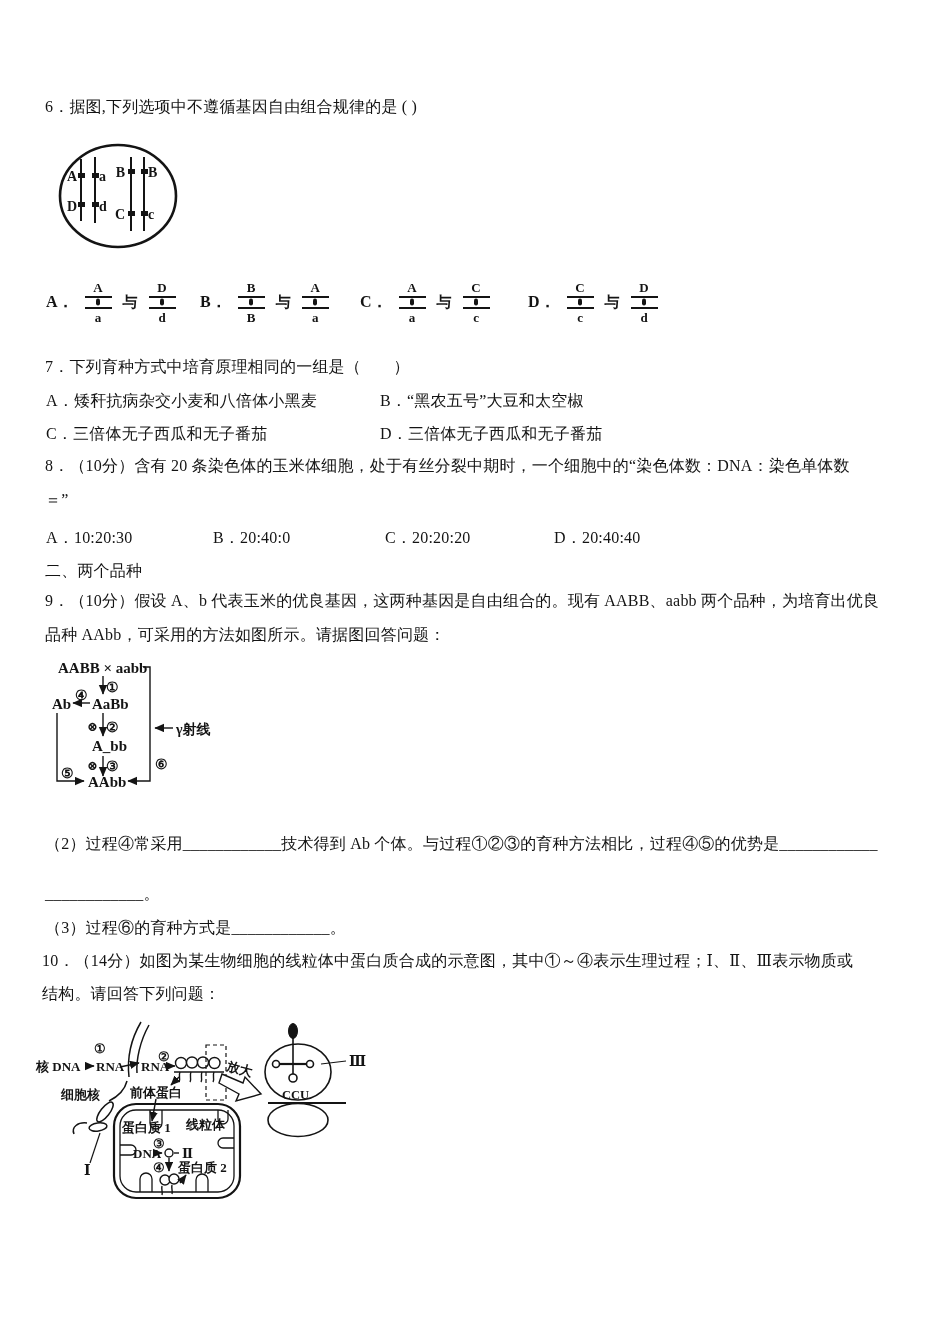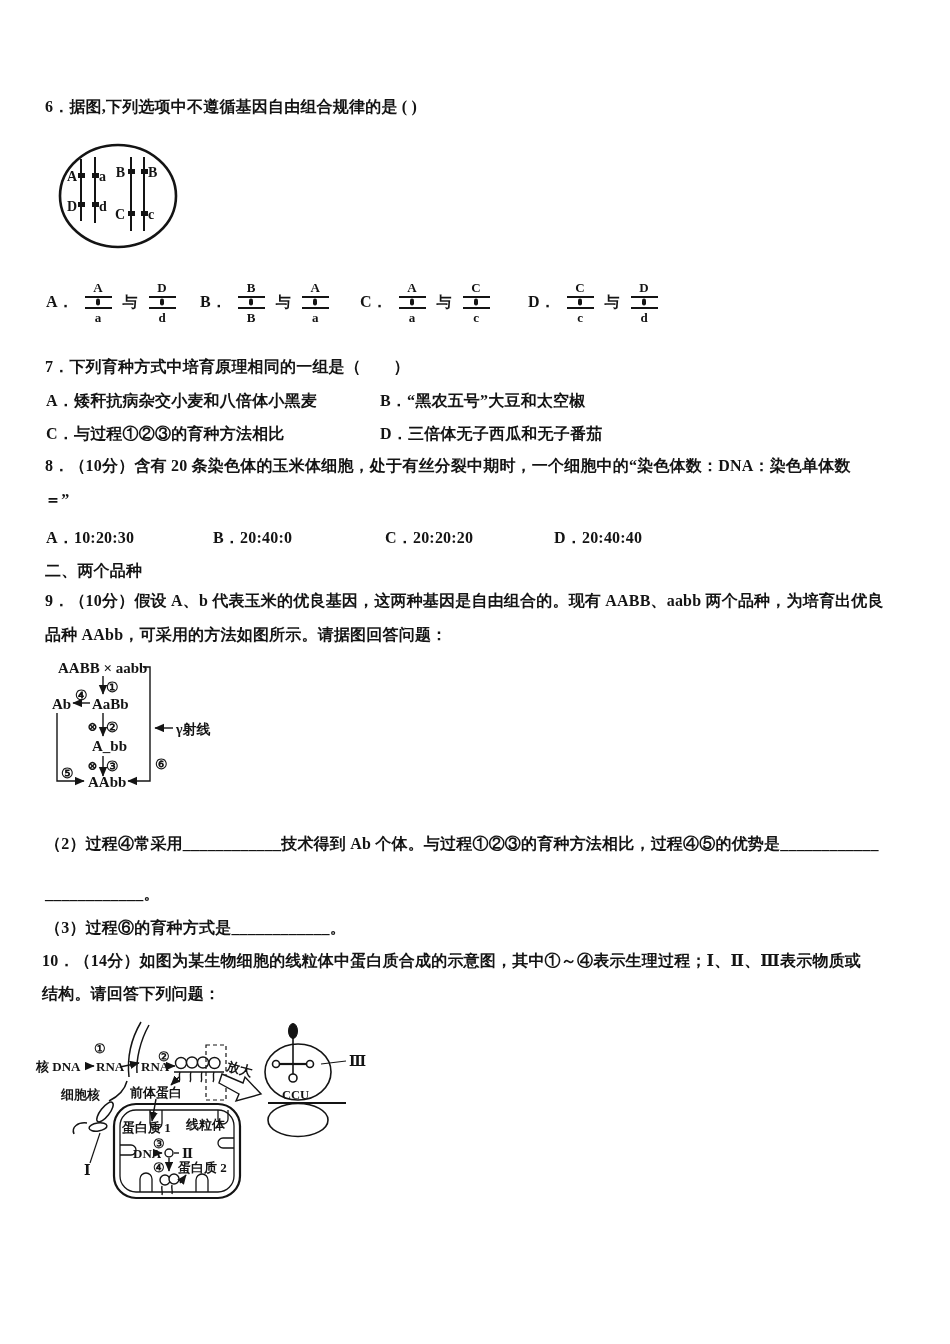--- a/index.html
+++ b/index.html
@@ -2,21 +2,21 @@
 <html><head>
 <meta charset="utf-8">
 <style>
   html,body{margin:0;padding:0;background:#e8e8e8;}
   .page{
     position:relative;width:950px;height:1344px;margin:0 auto;
     background:#ffffff;overflow:hidden;
     font-family:"Liberation Serif","DejaVu Serif",serif;
     color:#141414;
   }
-  .line{position:absolute;white-space:nowrap;font-size:16px;font-weight:700;line-height:21px;letter-spacing:.2px;}
+  .line{position:absolute;white-space:nowrap;font-size:16px;font-weight:400;line-height:21px;letter-spacing:.2px;}
   .copt{position:absolute;top:276px;display:flex;align-items:center;gap:11px;height:52px;}
   .olabel{font-size:16px;font-weight:700;}
   .chrom{display:flex;flex-direction:column;align-items:center;line-height:1;}
   .chrom .cl{font-size:13px;font-weight:700;line-height:1;}
   .cbar{width:27px;height:9px;border-top:2px solid #141414;border-bottom:2px solid #141414;position:relative;margin:2px 0;}
   .cbar::after{content:"";position:absolute;left:50%;top:50%;width:4px;height:7px;transform:translate(-50%,-50%);background:#141414;border-radius:2px;}
   .conj{font-size:15px;font-weight:700;}
   svg{position:absolute;}
   svg text{font-family:"Liberation Serif","DejaVu Serif",serif;font-weight:700;fill:#141414;}
 </style>
@@ -110,21 +110,21 @@
     <span class="chrom">
         <span class="cl">D</span>
         <span class="cbar"></span>
         <span class="cl">d</span>
       </span>
   </div>
 
   <div class="line" style="left:45px;top:356px">7．下列育种方式中培育原理相同的一组是（　　）</div>
   <div class="line" style="left:46px;top:390px">A．矮秆抗病杂交小麦和八倍体小黑麦</div>
   <div class="line" style="left:380px;top:390px">B．“黑农五号”大豆和太空椒</div>
-  <div class="line" style="left:46px;top:423px">C．与过程①②③的育种方法相比</div>
+  <div class="line" style="left:46px;top:423px">C．三倍体无子西瓜和无子番茄</div>
   <div class="line" style="left:380px;top:423px">D．三倍体无子西瓜和无子番茄</div>
 
   <div class="line" style="left:45px;top:455px">8．（10分）含有 20 条染色体的玉米体细胞，处于有丝分裂中期时，一个细胞中的“染色体数：DNA：染色单体数</div>
   <div class="line" style="left:45px;top:489px">＝”</div>
   <div class="line" style="left:46px;top:527px">A．10:20:30</div>
   <div class="line" style="left:213px;top:527px">B．20:40:0</div>
   <div class="line" style="left:385px;top:527px">C．20:20:20</div>
   <div class="line" style="left:554px;top:527px">D．20:40:40</div>
 
   <div class="line" style="left:45px;top:560px">二、两个品种</div>

